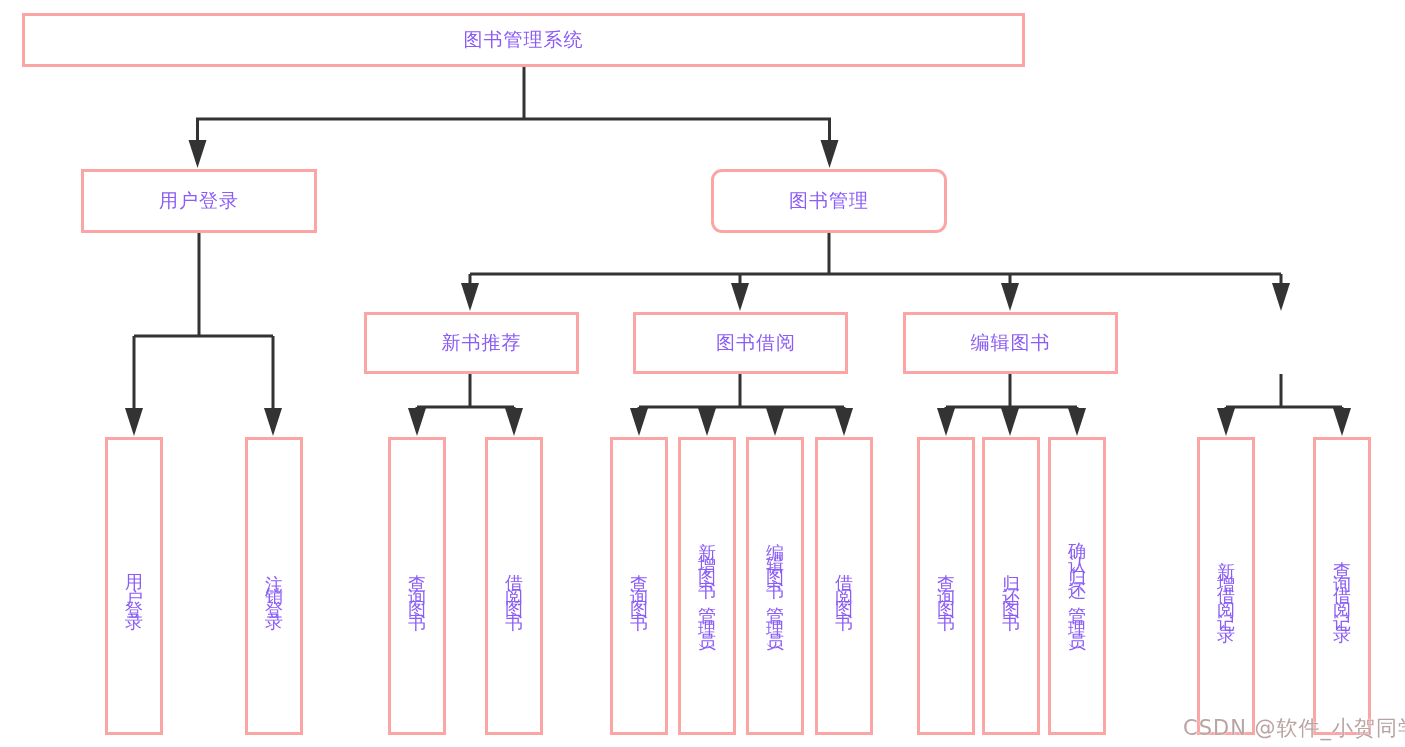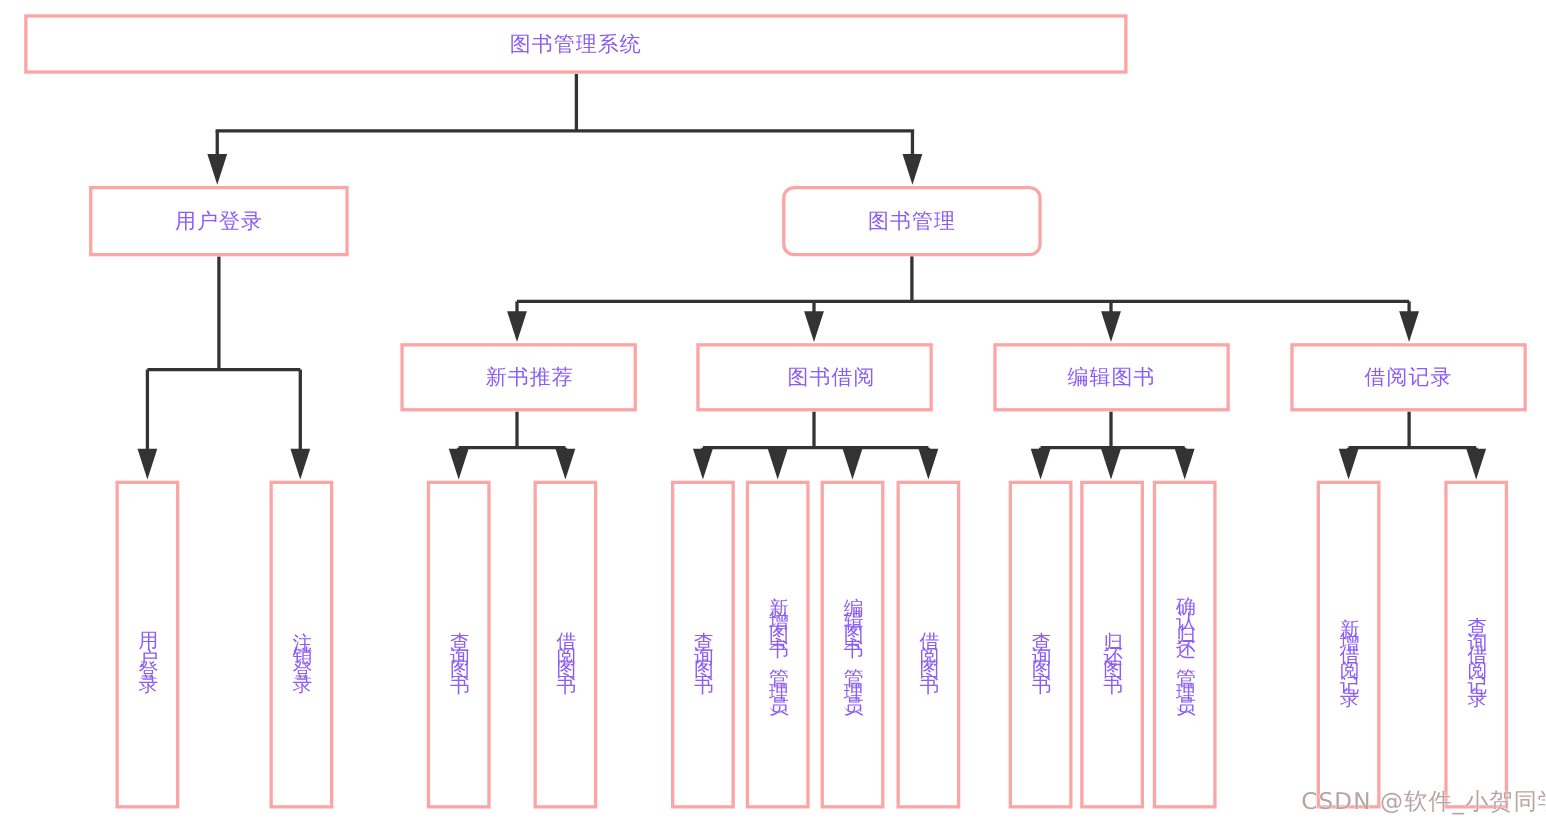--- a/index.html
+++ b/index.html
@@ -145,23 +145,20 @@
 
   <div class="box h l3" style="left:364px;padding-left:20px;">
     <span>新书推荐</span>
   </div>
   <div class="box h l3" style="left:633px;padding-left:31px;">
     <span>图书借阅</span>
   </div>
   <div class="box h l3" style="left:903px;">
     <span>编辑图书</span>
   </div>
-  <div class="box h l3" style="left:1173px;">
-    <span>借阅记录</span>
-  </div>
 
   <div class="box v" style="left:105px;">
     <span class="vtext">用户登录</span>
   </div>
   <div class="box v" style="left:245px;">
     <span class="vtext">注销登录</span>
   </div>
 
   <div class="box v" style="left:388px;">
     <span class="vtext">查询图书</span>

